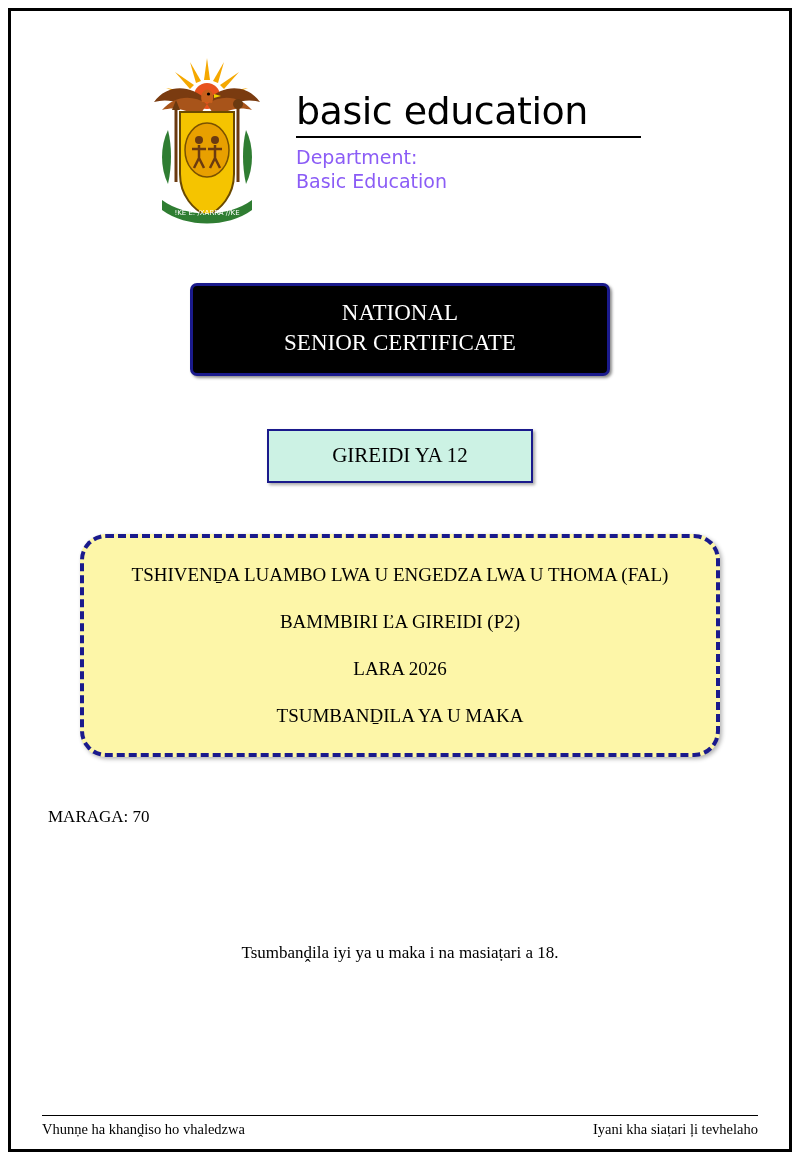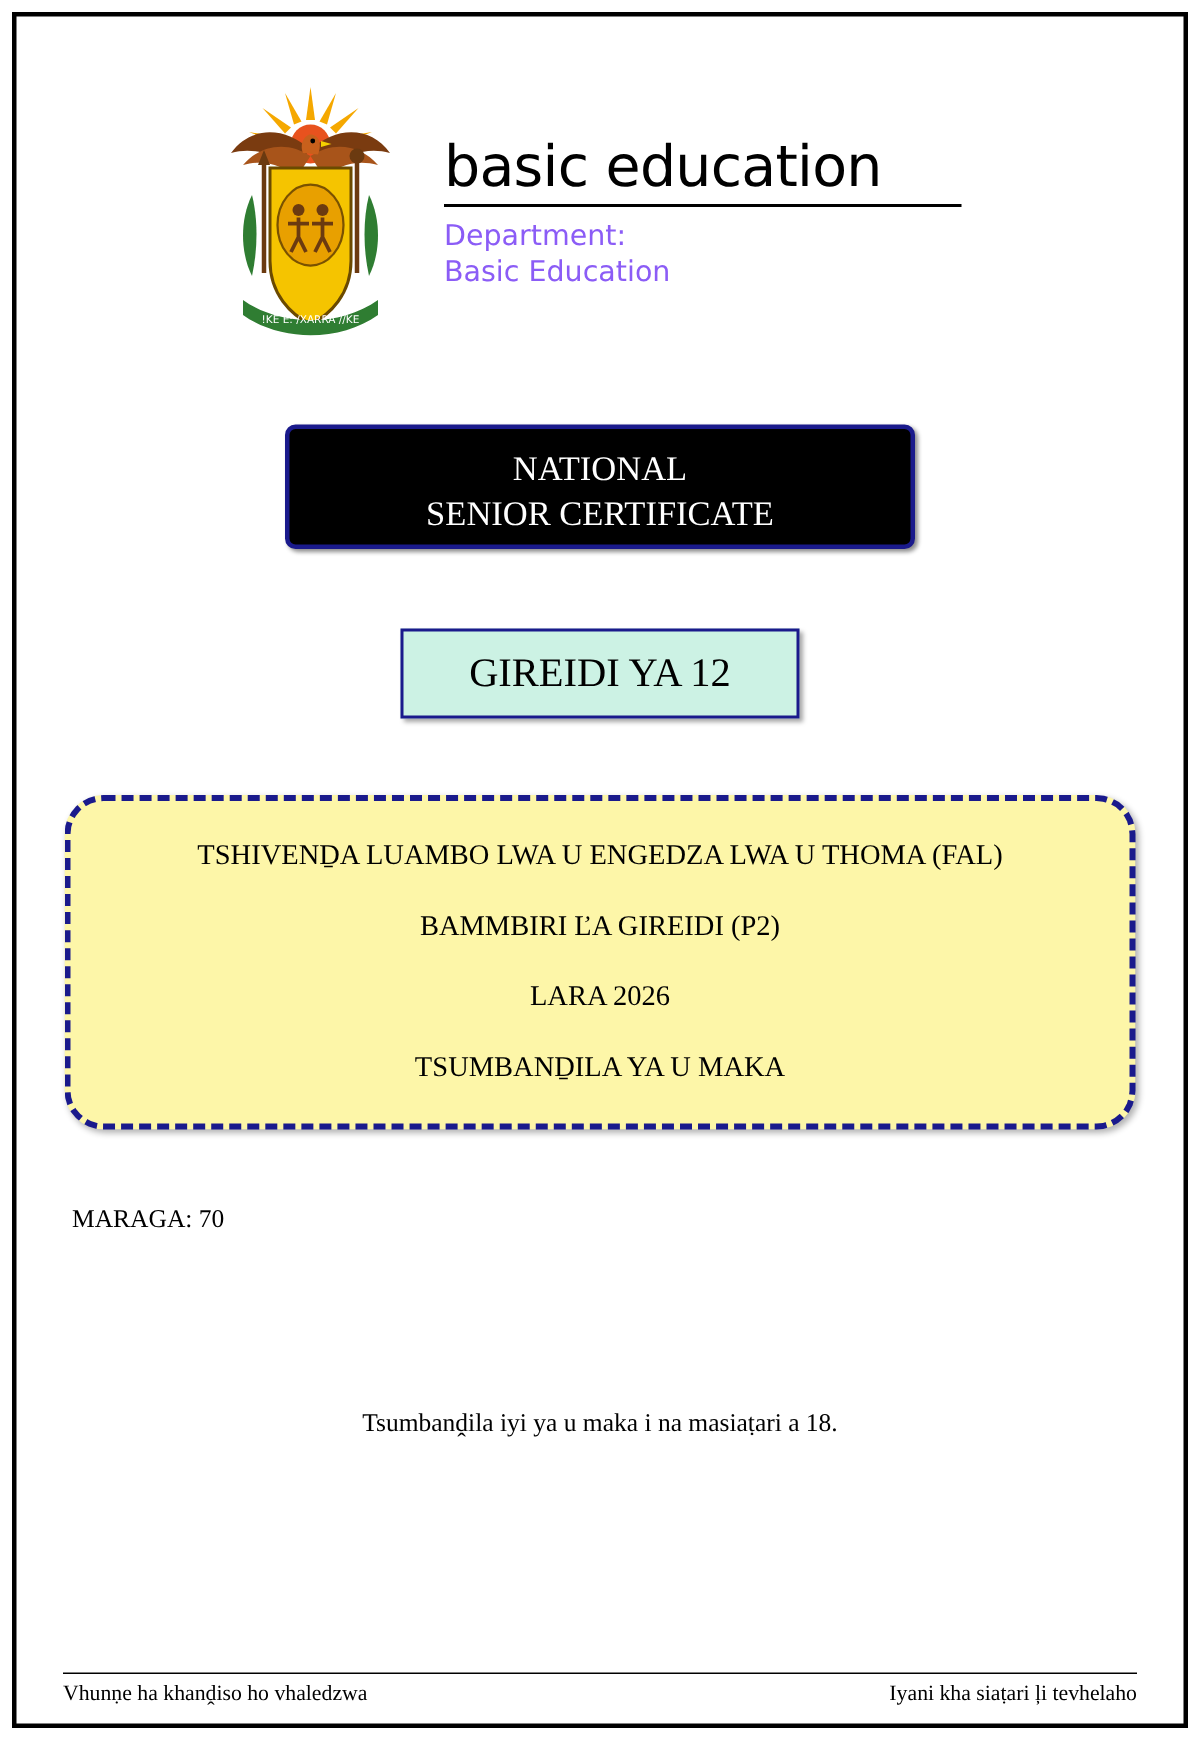--- a/index.html
+++ b/index.html
@@ -78,43 +78,43 @@
 
   
   .nsc-box {
     margin: 48px auto 0 auto;
     width: 414px;
     background: #000000;
     border: 3px solid #1a1a8c;
     border-radius: 7px;
     color: #ffffff;
     text-align: center;
-    padding: 12px 0 4px 0;
+    padding: 12px 0 14px 0;
     font-size: 23px;
     line-height: 1.32;
     box-shadow: 2px 2px 3px rgba(0,0,0,0.45);
   }
 
   
   .grade-box {
     margin: 53px auto 0 auto;
     width: 262px;
     background: #ccf2e4;
     border: 2px solid #1a1a8c;
     text-align: center;
     padding: 12px 0 13px 0;
-    font-size: 27px;
+    font-size: 21px;
     color: #000;
     box-shadow: 2px 2px 3px rgba(0,0,0,0.35);
   }
 
   
   .subject-box {
     margin: 51px auto 0 auto;
-    width: 714px;
+    width: 640px;
     background: #fdf6a8;
     border: 4px dashed #1a1a8c;
     border-radius: 26px;
     padding: 26px 20px 26px 20px;
     box-sizing: border-box;
     text-align: center;
     box-shadow: 2px 2px 4px rgba(0,0,0,0.3);
   }
   .subject-line {
     font-size: 19px;

